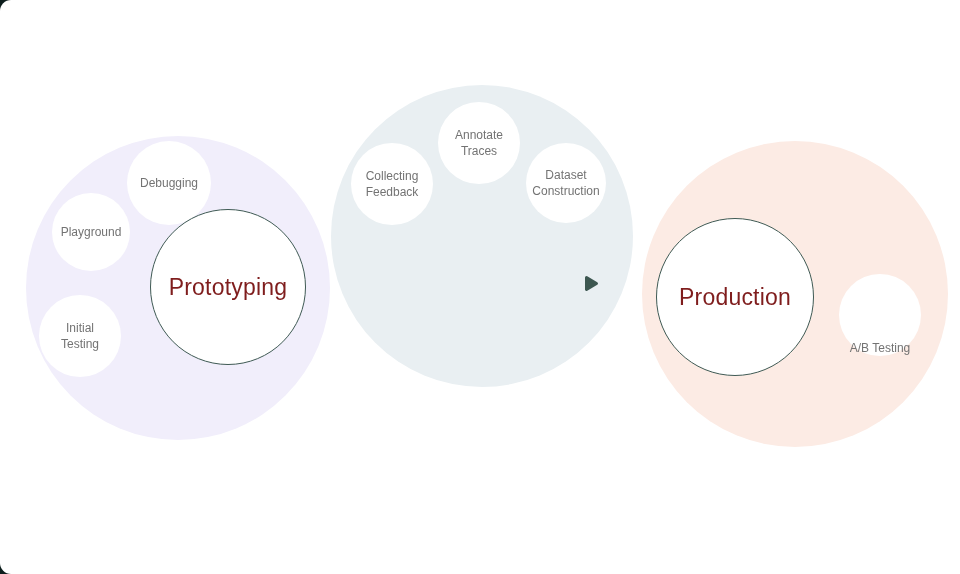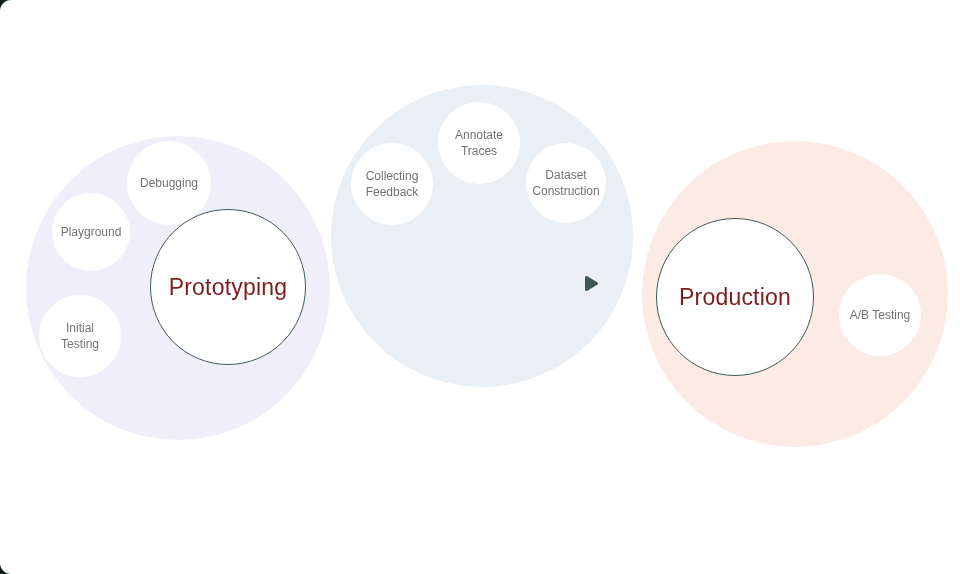--- a/index.html
+++ b/index.html
@@ -84,21 +84,21 @@
   #sat-debugging    { left: 127px; top: 141px; width: 84px; height: 84px; }
   #sat-playground   { left: 52px;  top: 193px; width: 78px; height: 78px; }
   #sat-initial      { left: 39px;  top: 295px; width: 82px; height: 82px; }
   #sat-comparison   { left: 107px; top: 351px; width: 80px; height: 80px; }
 
   #sat-collecting   { left: 351px; top: 143px; width: 82px; height: 82px; align-items: center; }
   #sat-annotate     { left: 438px; top: 102px; width: 82px; height: 82px; }
   #sat-dataset      { left: 526px; top: 143px; width: 80px; height: 80px; }
 
   #sat-monitoring   { left: 817px; top: 187px; width: 76px; height: 76px; }
-  #sat-ab           { left: 839px; top: 274px; width: 82px; height: 82px; }
+  #sat-ab           { left: 839px; top: 274px; width: 82px; height: 82px; align-items: flex-end; }
 
   .arrow {
     position: absolute;
     width: 15px;
     height: 17px;
   }
   #arrow-1 { left: 362px; top: 275px; }
   #arrow-2 { left: 584px; top: 275px; }
 </style>
 </head>

